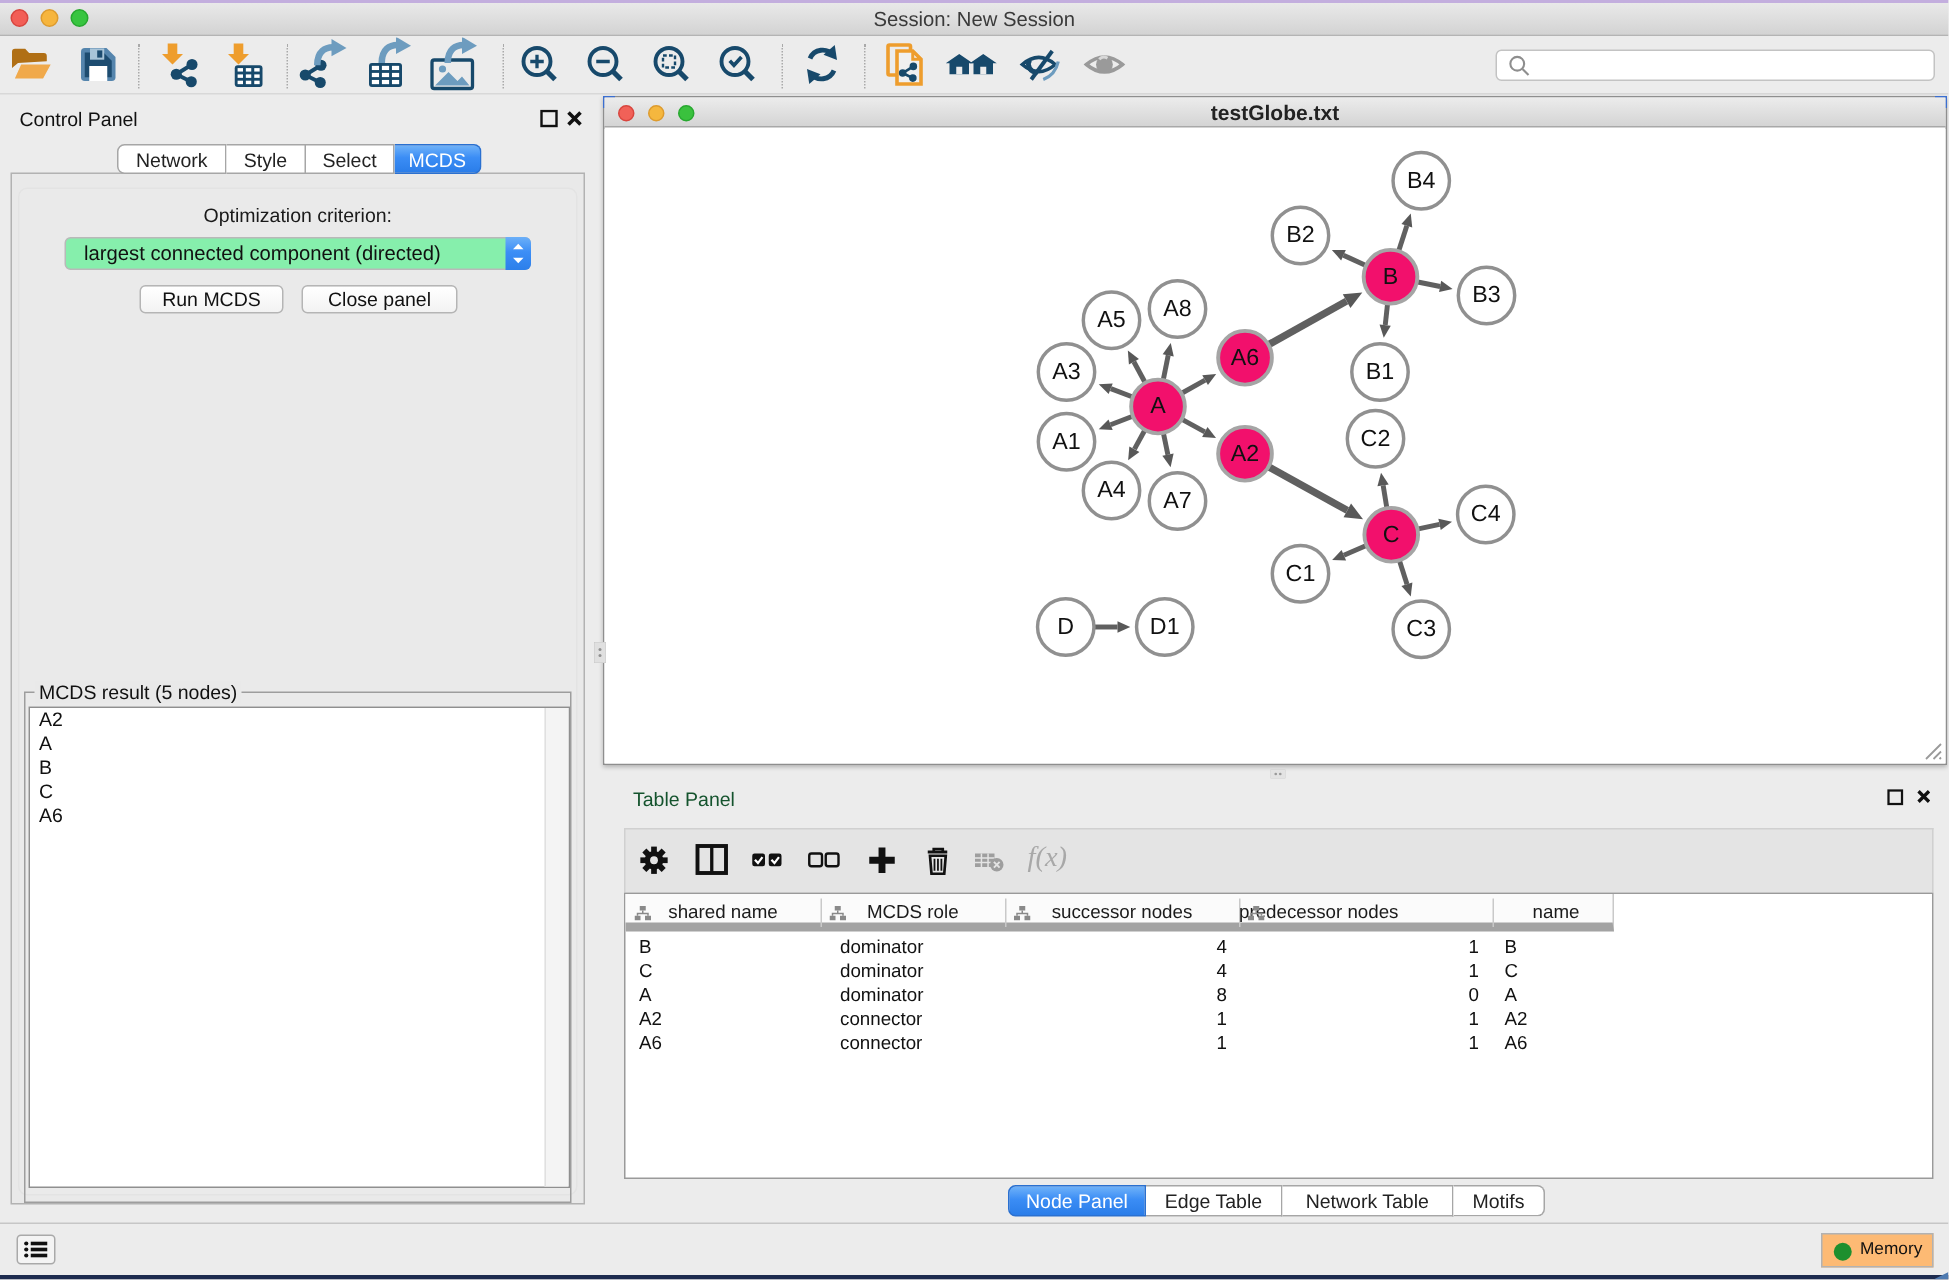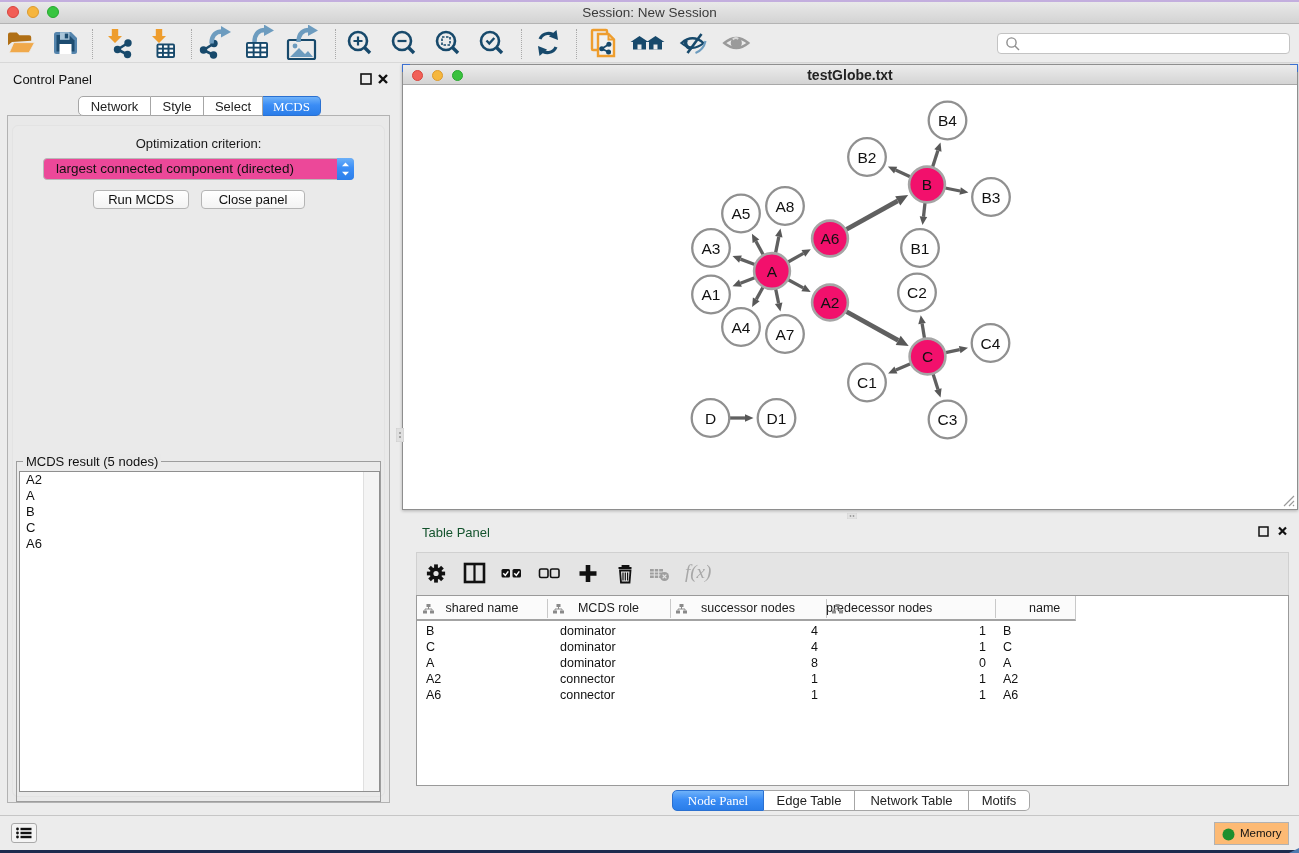--- a/index.html
+++ b/index.html
@@ -17,43 +17,43 @@
 #searchbox { left:997px; top:8px; width:293px; height:21px; background:#fff; border:1px solid #c3c3c3; border-radius:4px; }
 
 
 #cp-title { left:13px; top:72px; font-size:13px; color:#111;text-align:center; }
 #cp-box { left:7px; top:115px; width:383px; height:688px; background:#e9e9e9; border:1px solid #b2b2b2; }
 #cp-inner { left:12px; top:125px; width:373px; height:672px; background:#eaeaea; border:1px solid #e3e3e3; border-radius:6px; }
 .tabs { position:absolute; display:flex; }
 .tab { height:20px; line-height:19px; font-size:13px; color:#222; background:#fff; border-top:1px solid #a6a6a6; border-bottom:1px solid #a6a6a6; border-right:1px solid #a6a6a6; text-align:center; }
 .tab.first { border-left:1px solid #a6a6a6; border-radius:5px 0 0 5px; }
 .tab.last { border-radius:0 5px 5px 0; }
-.tab.sel { background:linear-gradient(#6fb2f9,#3b8df5 45%,#2a7de9); color:#fff; border-color:#2a70d0;font-family:Liberation Serif, serif; }
+.tab.sel { background:linear-gradient(#6fb2f9,#3b8df5 45%,#2a7de9); color:#fff; border-color:#2a70d0; }
 #optlabel { left:0; top:136px; width:397px; text-align:center; font-size:13px; color:#1a1a1a; }
-#dropdown { left:43px; top:158px; width:311px; height:22px; background:#ec4899; border:1px solid #b9b9b9; border-radius:4px; }
+#dropdown { left:43px; top:158px; width:311px; height:22px; background:#86efac; border:1px solid #b9b9b9; border-radius:4px; }
 #dropdown .dtext { position:absolute; left:12px; top:2px; font-size:13.5px; color:#111; }
 #dropdown .stepper { position:absolute; right:-1px; top:-1px; width:17px; height:22px; background:linear-gradient(#6cb0f8,#3c8ef6 45%,#2c7fea); border-radius:0 4px 4px 0; }
 .btn { position:absolute; height:19px; background:linear-gradient(#ffffff,#f3f3f3); border:1px solid #b5b5b5; border-radius:4px; font-size:13px; color:#111; text-align:center; line-height:17px; }
 #fieldset { left:16px; top:461px; width:365px; height:341px; border:1px solid #9d9d9d; }
 #fieldset .legend { position:absolute; left:6px; top:-8px; background:#e9e9e9; padding:0 3px; font-size:13px; color:#111; }
 #mcdslist { left:19px; top:471px; width:361px; height:321px; background:#fff; border:1px solid #8f8f8f; font-size:13px; color:#111; }
 #mcdslist div { padding-left:6px; height:16px; line-height:16px; }
 #mcdsscroll { left:363px; top:472px; width:16px; height:319px; background:#f4f4f4; border-left:1px solid #e0e0e0; }
 
 
 #netwin { left:402px; top:64px; width:896px; height:446px; background:#fff; border:1px solid #8e8e8e; box-shadow:0 1px 3px rgba(0,0,0,0.25); }
 #nettitle { position:absolute; left:0; top:0; width:100%; height:20px; background:linear-gradient(#ececec,#d4d4d4); border-bottom:1px solid #a8a8a8;font-weight:bold; }
 #nettitle .title { width:100%; text-align:center; font-size:14px; color:#222; line-height:20px; }
 #netcanvas { position:absolute; left:0; top:21px; width:894px; height:423px; background:#fff; }
 
 
 #tp-title { left:422px; top:525px; font-size:13px; color:#14532d; }
 #tp-toolbar { left:416px; top:552px; width:873px; height:43px; background:#e4e4e4; border:1px solid #d0d0d0; border-bottom:none; }
 #tp-table { left:416px; top:595px; width:873px; height:191px; background:#fff; border:1px solid #9a9a9a; }
-#tp-head { position:absolute; left:0; top:0; width:659px; height:25px; background:#fbfbfb; border-bottom:2px solid #a3a3a3; border-right:1px solid #c9c9c9; }
+#tp-head { position:absolute; left:0; top:0; width:659px; height:25px; background:#fbfbfb; border-bottom:6px solid #a3a3a3; border-right:1px solid #c9c9c9; }
 .hsep { position:absolute; top:3px; height:19px; width:0; border-left:1px solid #c9c9c9; }
 .hlab { position:absolute; top:5px; font-size:12.5px; color:#1a1a1a; }
 .cell { position:absolute; font-size:12.5px; color:#111; height:16px; line-height:16px; }
 .tabs2 { position:absolute; display:flex; }
 
 
 #statusbar { left:0; top:815px; width:1299px; height:35px; background:#ececec; border-top:1px solid #c6c6c6; }
 #listbtn { left:11px; top:823px; width:26px; height:20px; background:#f4f4f4; border:1px solid #a9a9a9; border-radius:3px; }
 #membtn { left:1214px; top:822px; width:75px; height:23px; background:#fdba74; border:1px solid #b2b2b2; font-size:11.5px; color:#111; }
 #navy { left:0; top:850px; width:1299px; height:3px; background:#1d2b4e; }
@@ -382,21 +382,21 @@
         <path d="M5.5 3 v2 M2 6.5 v-1.5 h7 v1.5" fill="none" stroke="#8a8a8a" stroke-width="1"></path>
       </svg>
 <div class="hsep" style="left:578px"></div>
 <div class="hlab" style="left:409px;width:169px;text-align:left">predecessor nodes</div>
 <svg width="11" height="10" style="position:absolute;left:415px;top:8px">
         <rect x="3.5" y="0" width="4" height="3" fill="#8a8a8a"></rect>
         <rect x="0" y="6.5" width="4" height="3" fill="#8a8a8a"></rect>
         <rect x="7" y="6.5" width="4" height="3" fill="#8a8a8a"></rect>
         <path d="M5.5 3 v2 M2 6.5 v-1.5 h7 v1.5" fill="none" stroke="#8a8a8a" stroke-width="1"></path>
       </svg>
-<div class="hlab" style="left:612px;width:58px;text-align:left">name</div>
+<div class="hlab" style="left:578px;width:58px;text-align:right">name</div>
 </div>
 <div class="cell" style="left:9px;top:27px">B</div>
 <div class="cell" style="left:143px;top:27px">dominator</div>
 <div class="cell" style="left:330px;top:27px;width:71px;text-align:right">4</div>
 <div class="cell" style="left:500px;top:27px;width:69px;text-align:right">1</div>
 <div class="cell" style="left:586px;top:27px">B</div>
 <div class="cell" style="left:9px;top:43px">C</div>
 <div class="cell" style="left:143px;top:43px">dominator</div>
 <div class="cell" style="left:330px;top:43px;width:71px;text-align:right">4</div>
 <div class="cell" style="left:500px;top:43px;width:69px;text-align:right">1</div>

